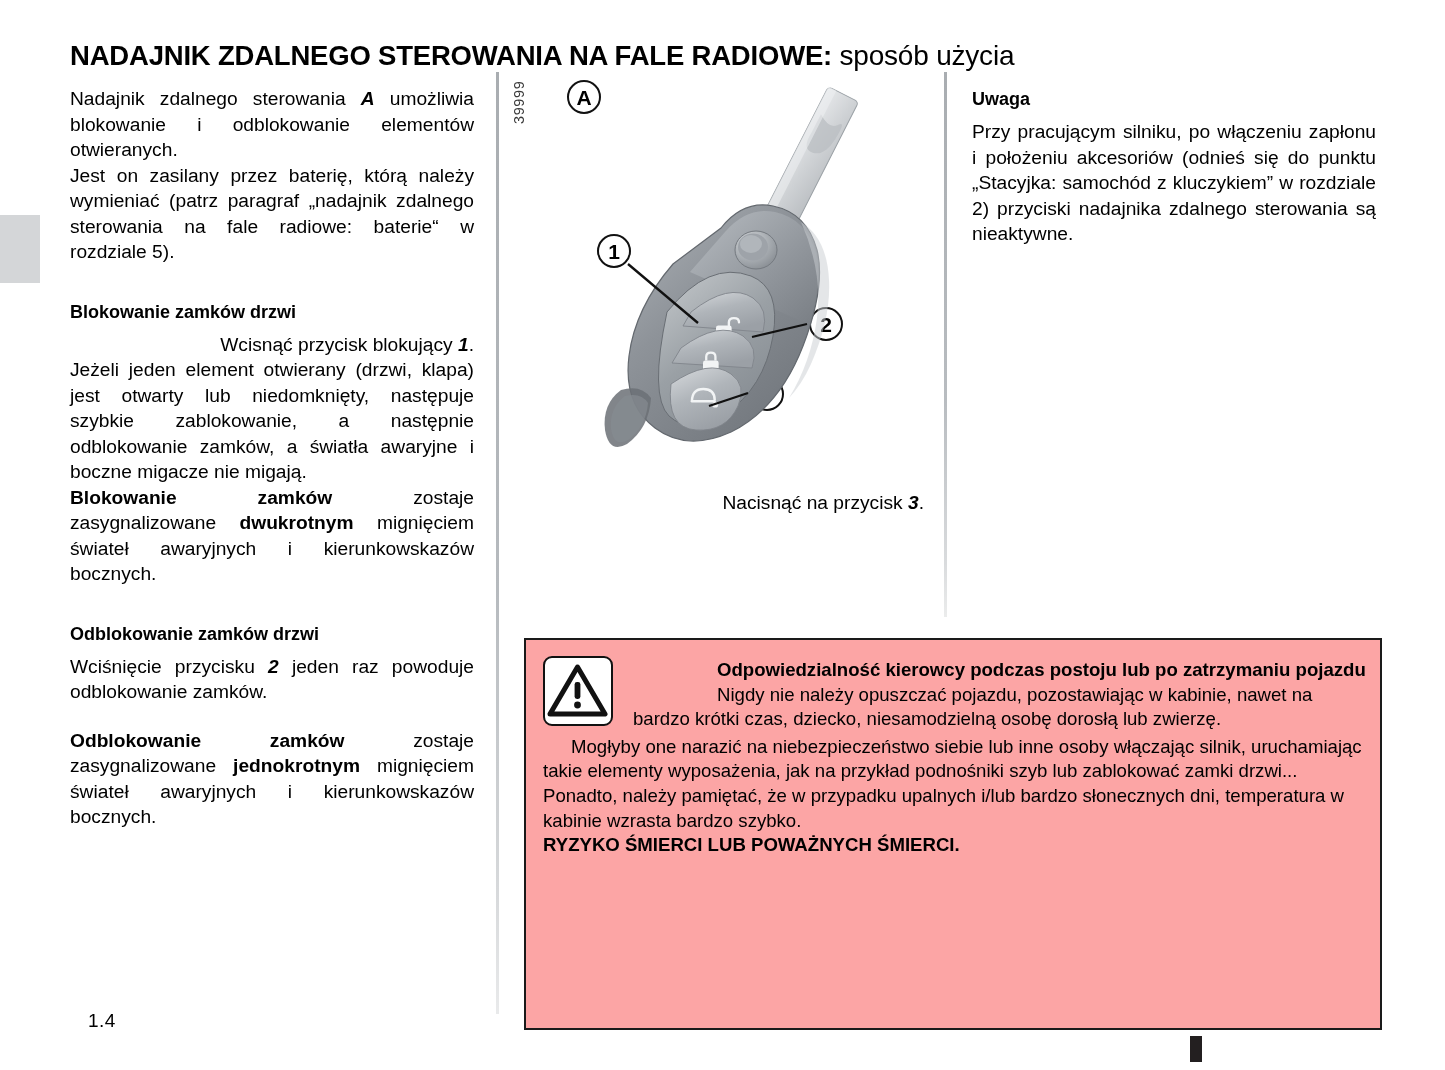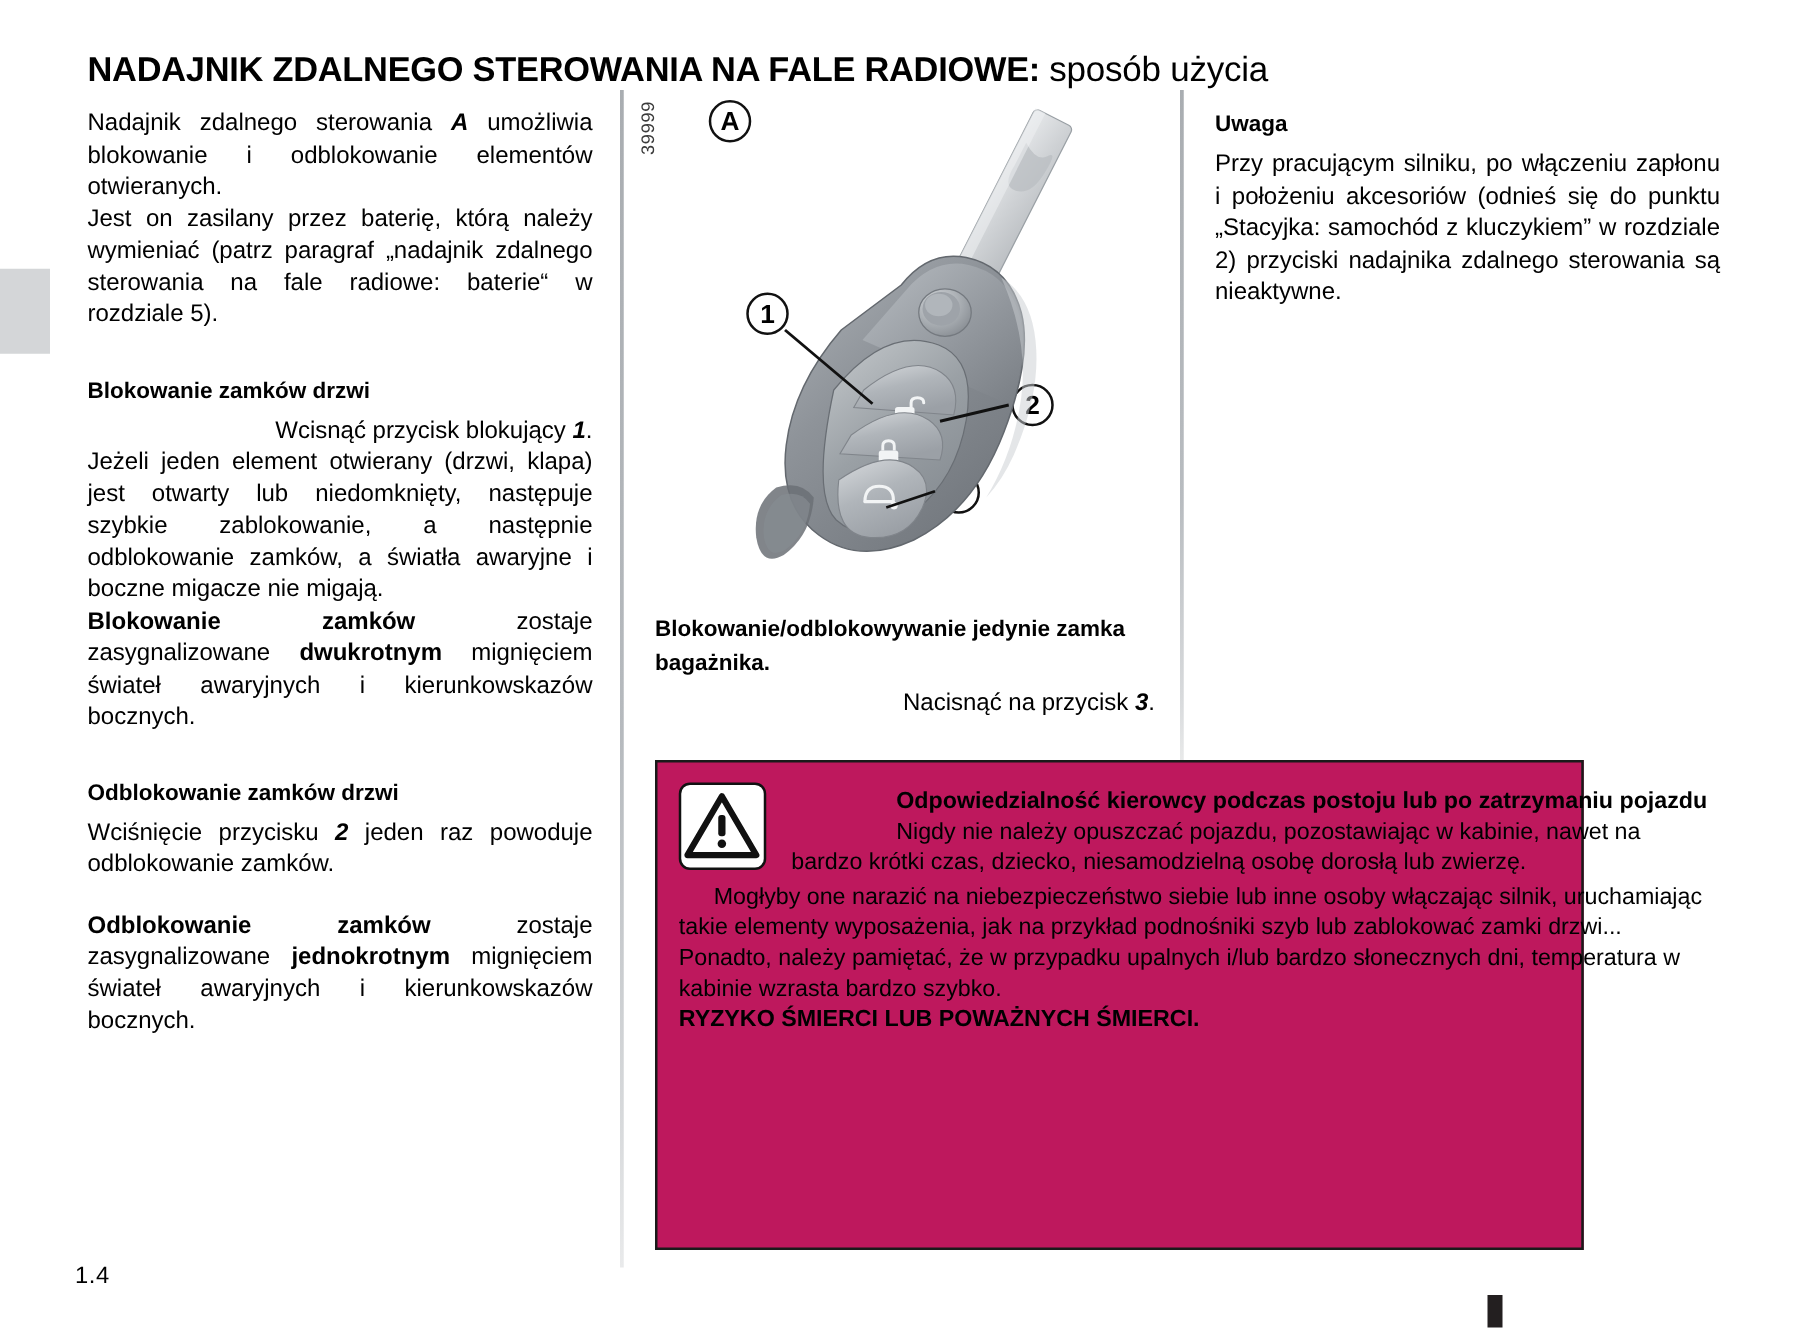--- a/index.html
+++ b/index.html
@@ -40,21 +40,21 @@
     letter-spacing: -0.2px;
     white-space: nowrap;
   }
   #page-title .subtitle {
     font-size: 28px;
     font-weight: normal;
   }
 
   #page-number {
     position: absolute;
-    left: 60px;
+    left: 88px;
     top: 1010px;
     font-size: 19px;
     letter-spacing: 0.5px;
     text-align: center;
   }
 
   #corner-mark {
     position: absolute;
     left: 1190px;
     top: 1036px;
@@ -146,25 +146,25 @@
   }
   #callout-A { left: 52px;  top: 8px;  }
   #callout-1 { left: 82px;  top: 162px;}
   #callout-2 { left: 294px; top: 235px;}
   #callout-3 { left: 235px; top: 305px;}
 
   
   #warning-box {
     position: absolute;
     left: 524px;
-    top: 608px;
-    width: 743px;
+    top: 638px;
+    width: 858px;
     height: 392px;
     border: 2.5px solid #1a1a1a;
-    background: #be185d;
+    background: #fca5a5;
     box-sizing: border-box;
   }
   #warn-icon {
     position: absolute;
     left: 17px;
     top: 16px;
     width: 70px;
     height: 70px;
     border: 2.5px solid #111;
     border-radius: 9px;
@@ -334,21 +334,20 @@
 
       <g stroke="#111" stroke-width="2.3" fill="none">
         <line x1="113" y1="192" x2="183" y2="251"></line>
         <line x1="237" y1="265" x2="292" y2="252"></line>
         <line x1="194" y1="334" x2="233" y2="321"></line>
       </g>
     </svg>
   </div>
 
   <div id="col-mid" class="col">
-    <h2 class="h2">Blokowanie/odblokowywanie jedynie zamka bagażnika.</h2>
     <p class="body left">Nacisnąć na przycisk <i>3</i>.</p>
   </div>
 
   <div id="col-right" class="col">
     <h2 class="h2">Uwaga</h2>
     <p class="body">Przy pracującym silniku, po włączeniu zapłonu i położeniu akcesoriów (odnieś się do punktu „Stacyjka: samochód z kluczykiem” w rozdziale 2) przyciski nadajnika zdalnego sterowania są nieaktywne.</p>
   </div>
 
   <div id="warning-box">
     <div id="warn-icon">

